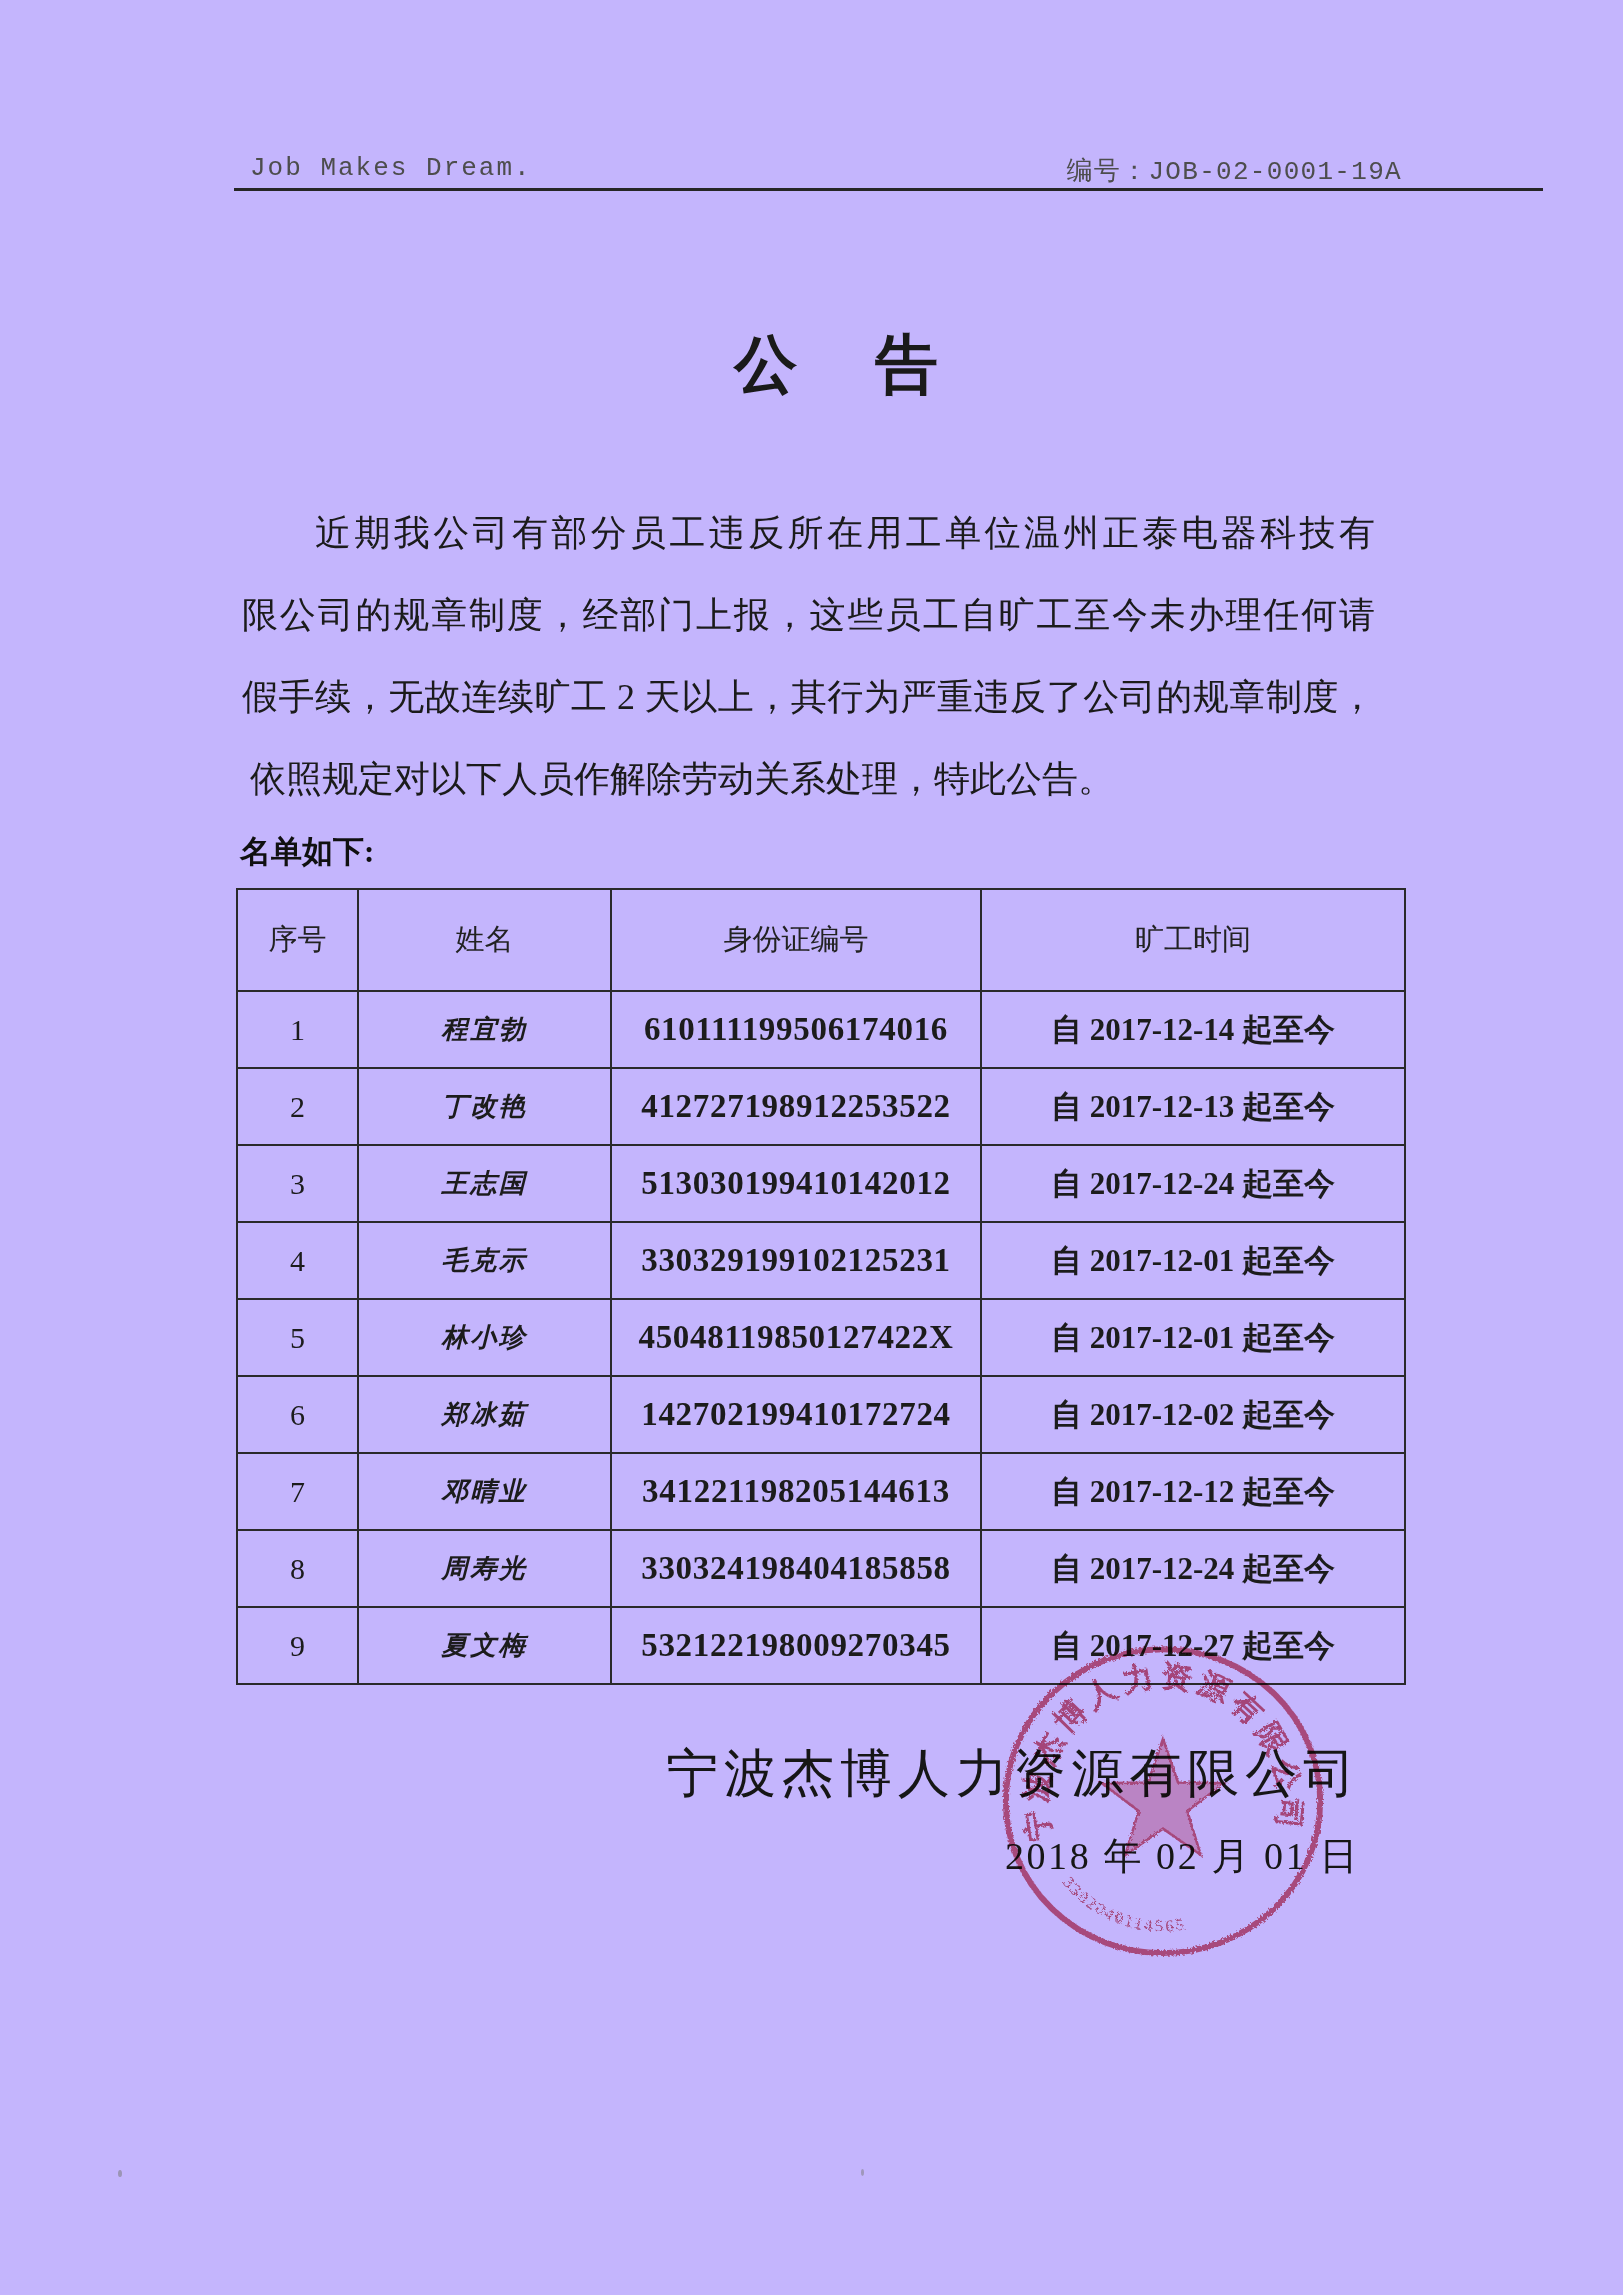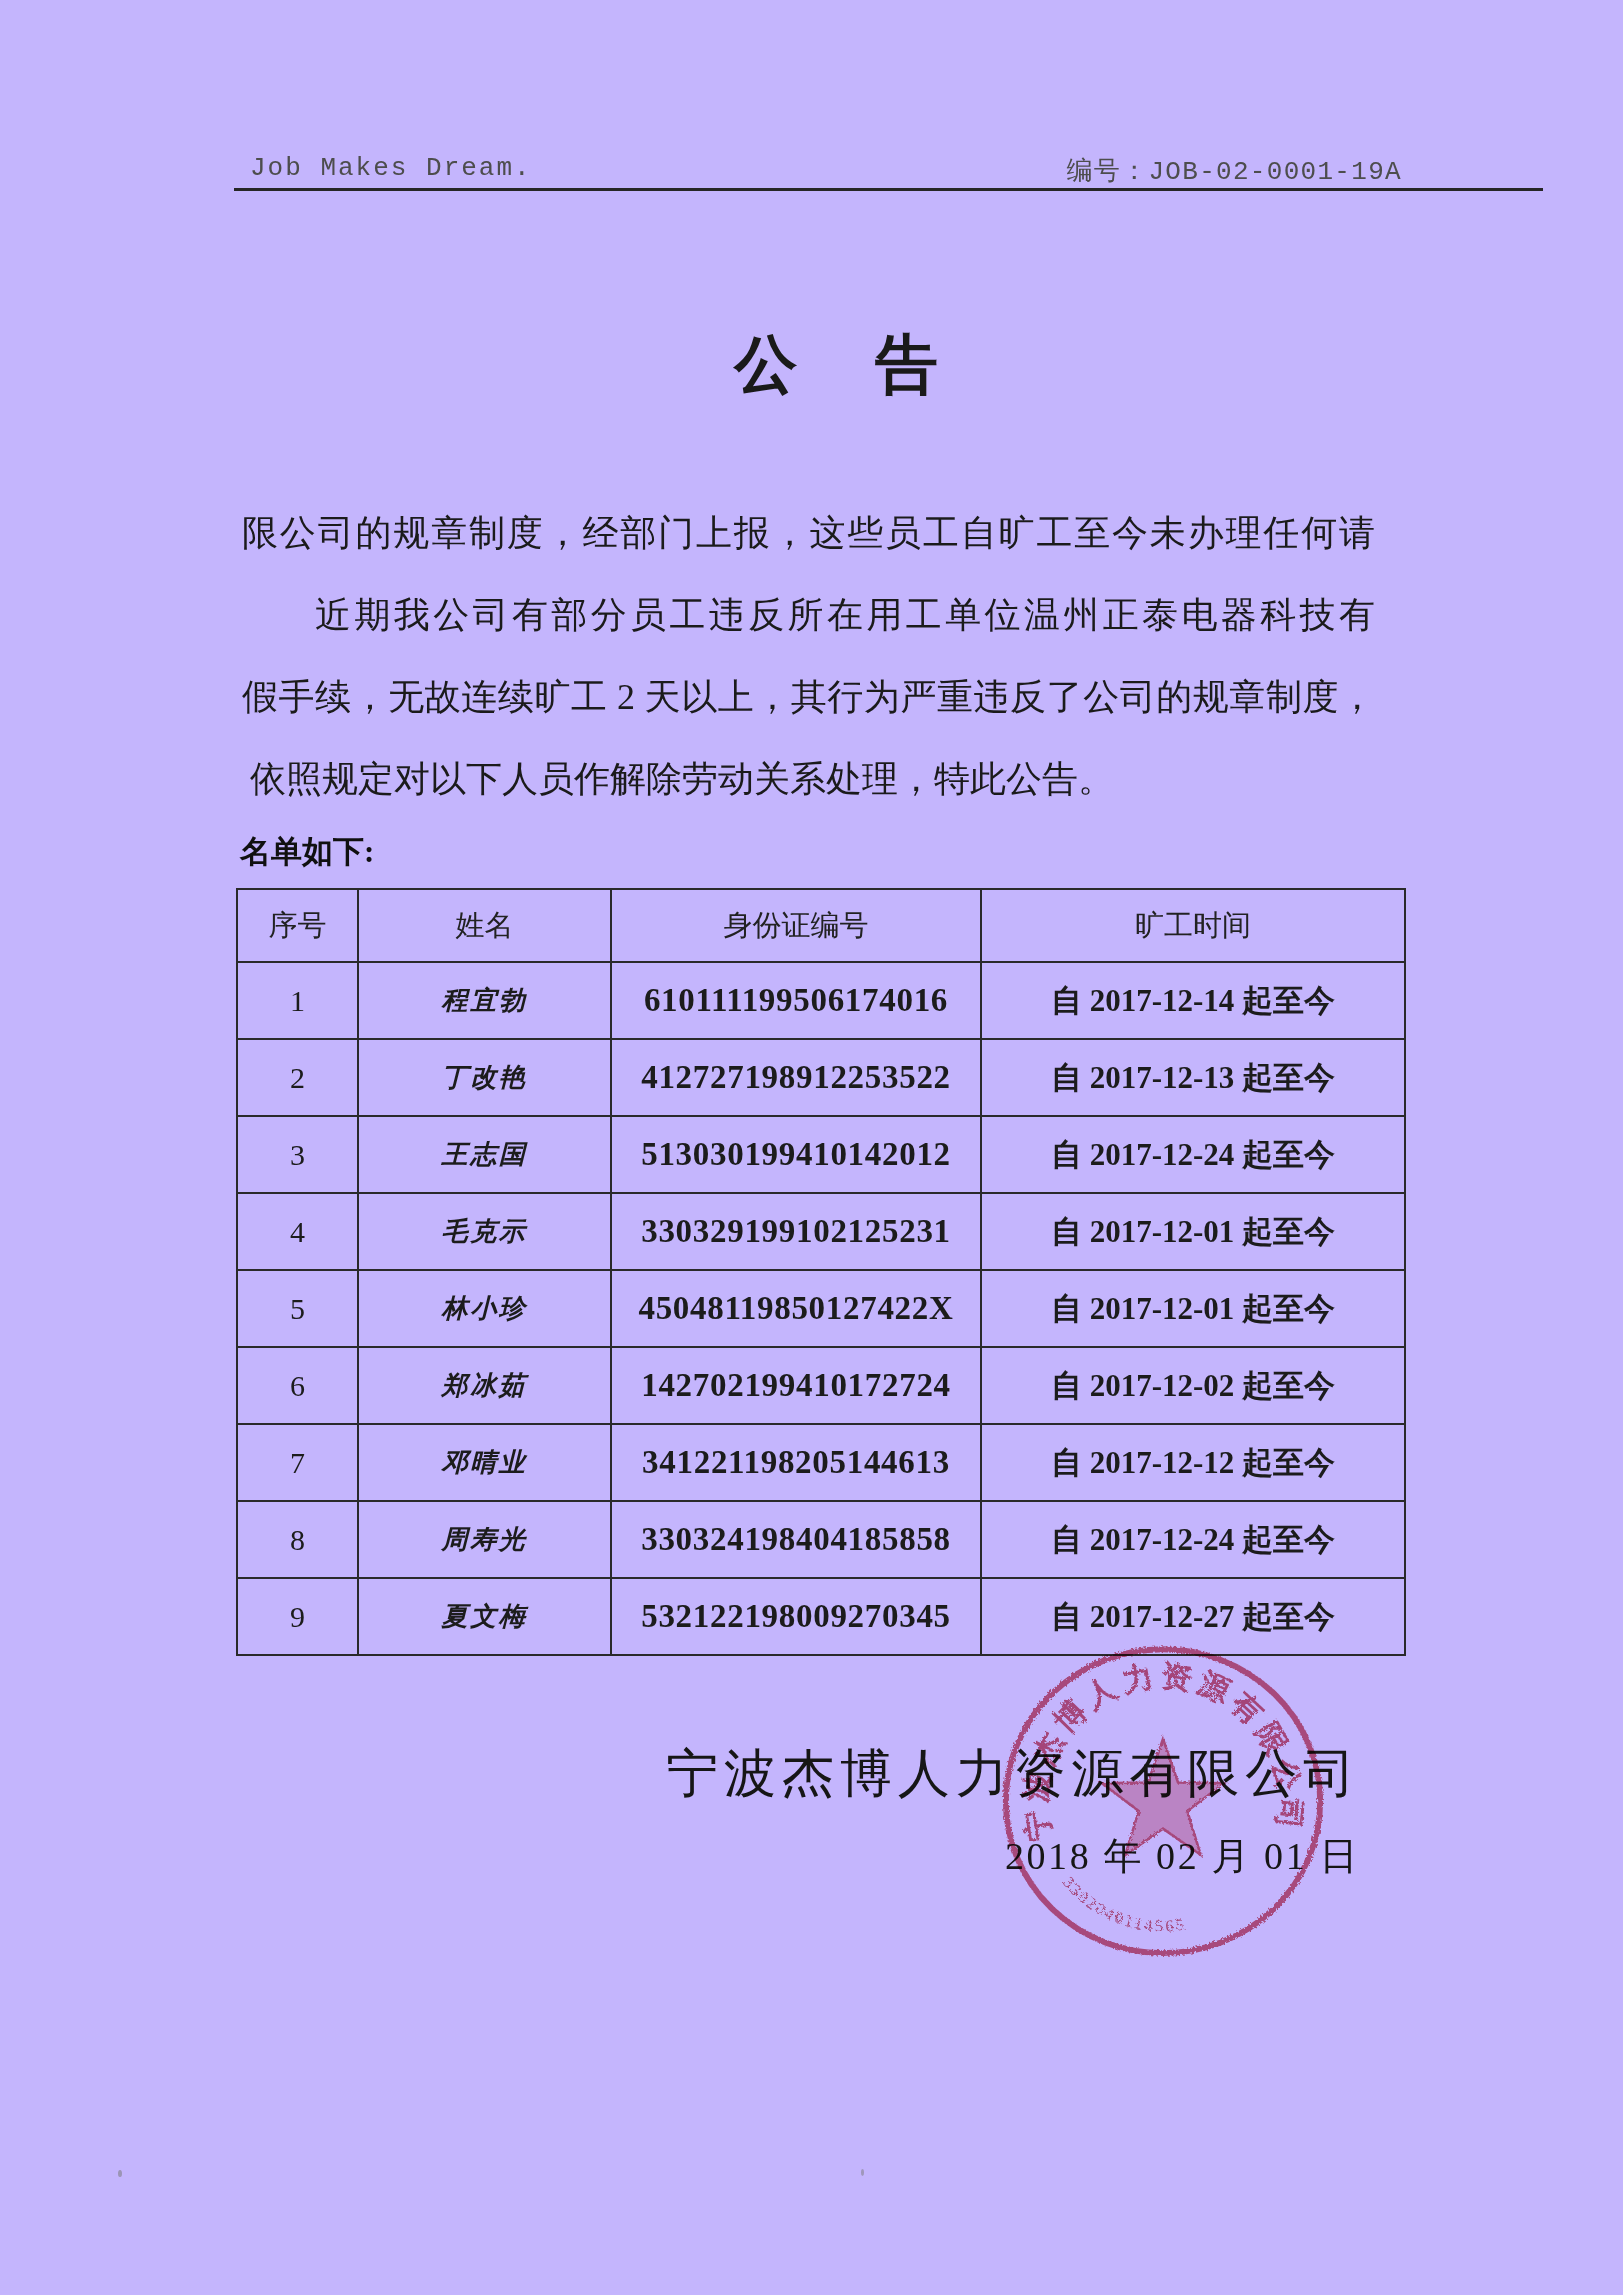--- a/index.html
+++ b/index.html
@@ -50,21 +50,21 @@
   table.roster{
     position:absolute;left:236px;top:888px;width:1168px;
     border-collapse:collapse;table-layout:fixed;
   }
   table.roster th,table.roster td{
     border:2px solid #2a2a2a;
     text-align:center;vertical-align:middle;
     padding:0;
   }
   table.roster{border:2.6px solid #262626;}
-  table.roster thead tr{height:73px;}
+  table.roster thead tr{height:102px;}
   table.roster tbody tr{height:77px;}
   th.col-h{font-size:29px;font-weight:400;color:#222;}
   td.seq-cell{font-size:30px;font-weight:400;}
   td.name-cell{font-size:26px;font-weight:700;letter-spacing:2.6px;font-style:italic;}
   td.id-cell{font-size:33px;font-weight:700;letter-spacing:0.7px;font-family:"Liberation Serif",serif;}
   td.date-cell{font-size:31px;font-weight:700;border-radius:14px;}
   
   .sig-company{
     position:absolute;right:262px;top:1739px;
     font-size:52px;letter-spacing:5.9px;color:#161616;
@@ -88,22 +88,22 @@
 
 <div class="page">
 
   <span class="hdr-left">Job Makes Dream.</span>
   <span class="hdr-right">编号：JOB-02-0001-19A</span>
   <div class="hdr-rule"></div>
 
   <h1 class="doc-title">公 告</h1>
 
   <div class="para">
+    <div class="pline pline-first">近期我公司有部分员工违反所在用工单位温州正泰电器科技有</div>
     <div class="pline">限公司的规章制度，经部门上报，这些员工自旷工至今未办理任何请</div>
-    <div class="pline pline-first">近期我公司有部分员工违反所在用工单位温州正泰电器科技有</div>
     <div class="pline">假手续，无故连续旷工 2 天以上，其行为严重违反了公司的规章制度，</div>
     <div class="pline pline-last">依照规定对以下人员作解除劳动关系处理，特此公告。</div>
   </div>
 
   <div class="list-label">名单如下:</div>
 
   <table class="roster">
     <colgroup>
       <col style="width:121px">
         <col style="width:253px">

